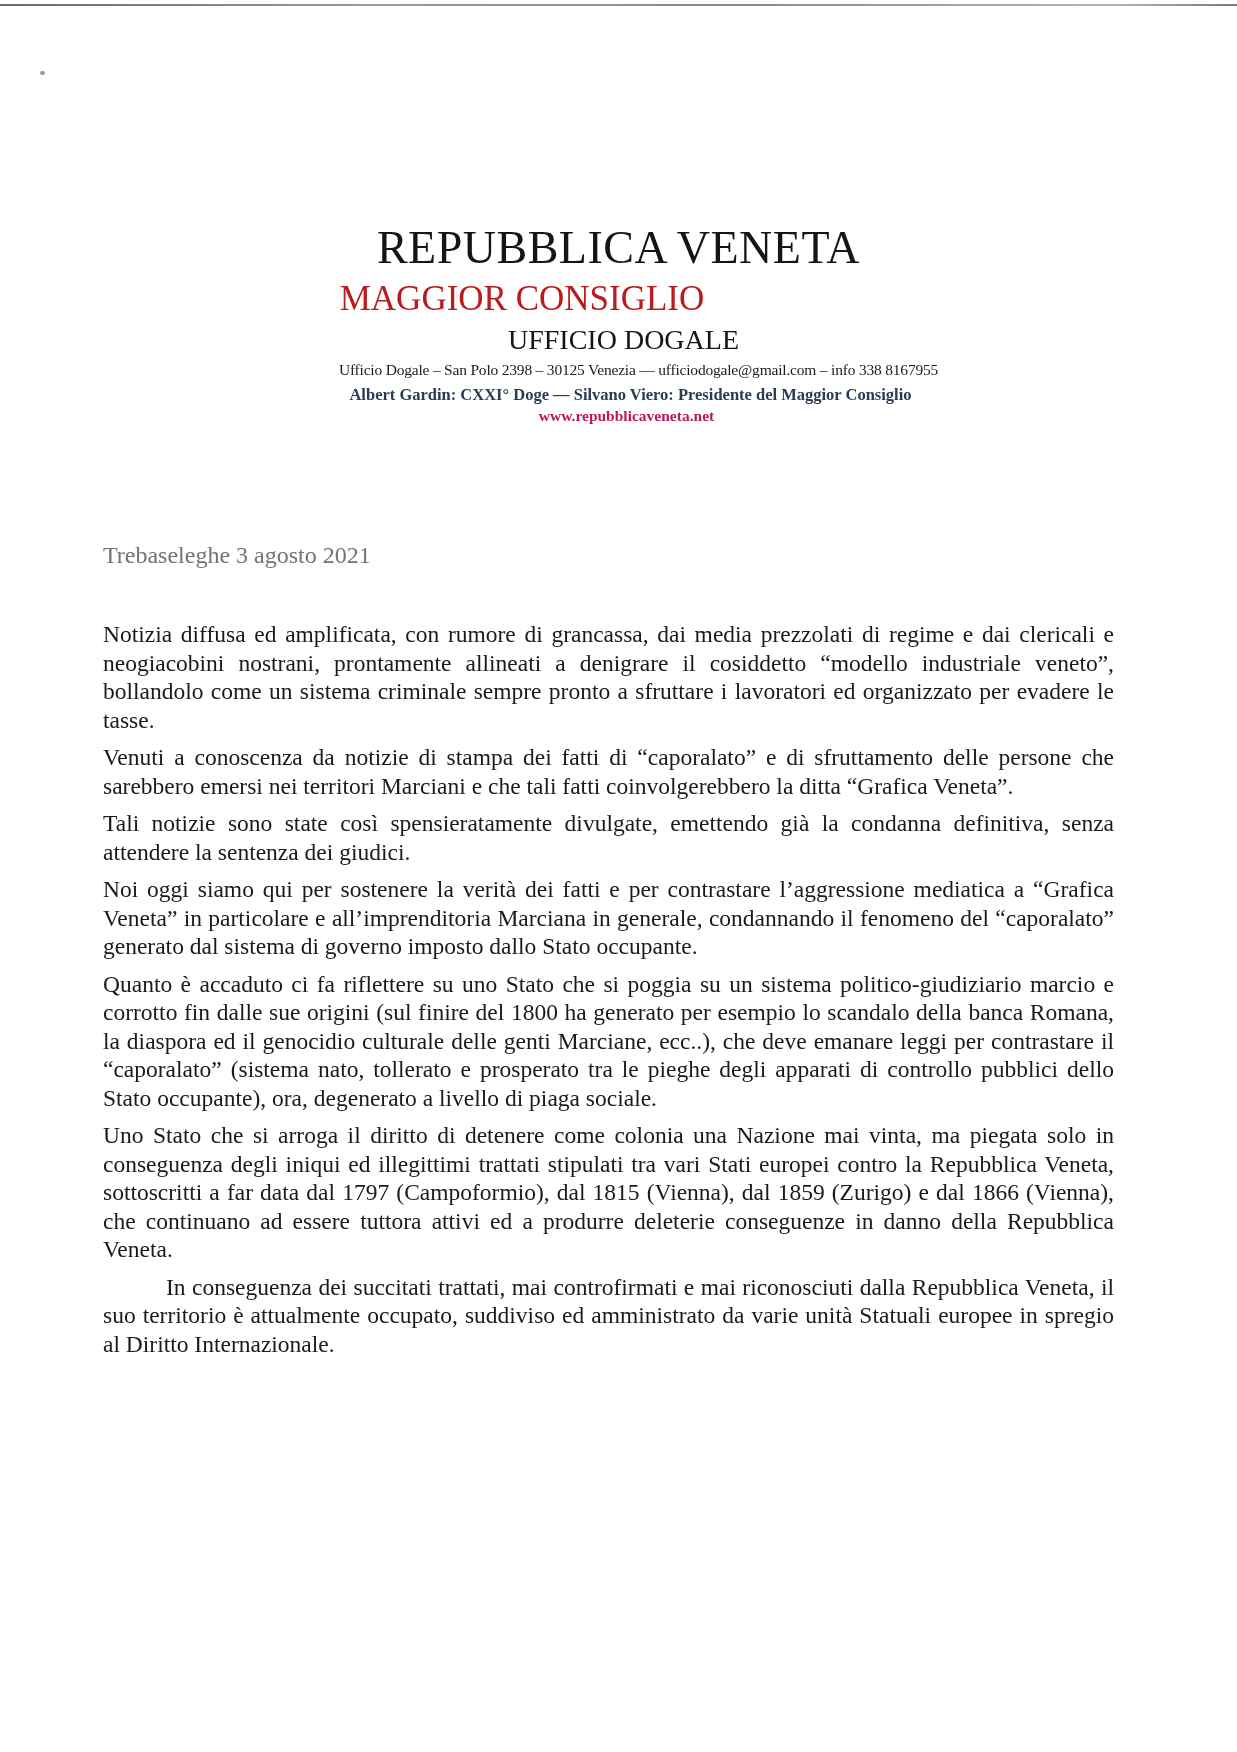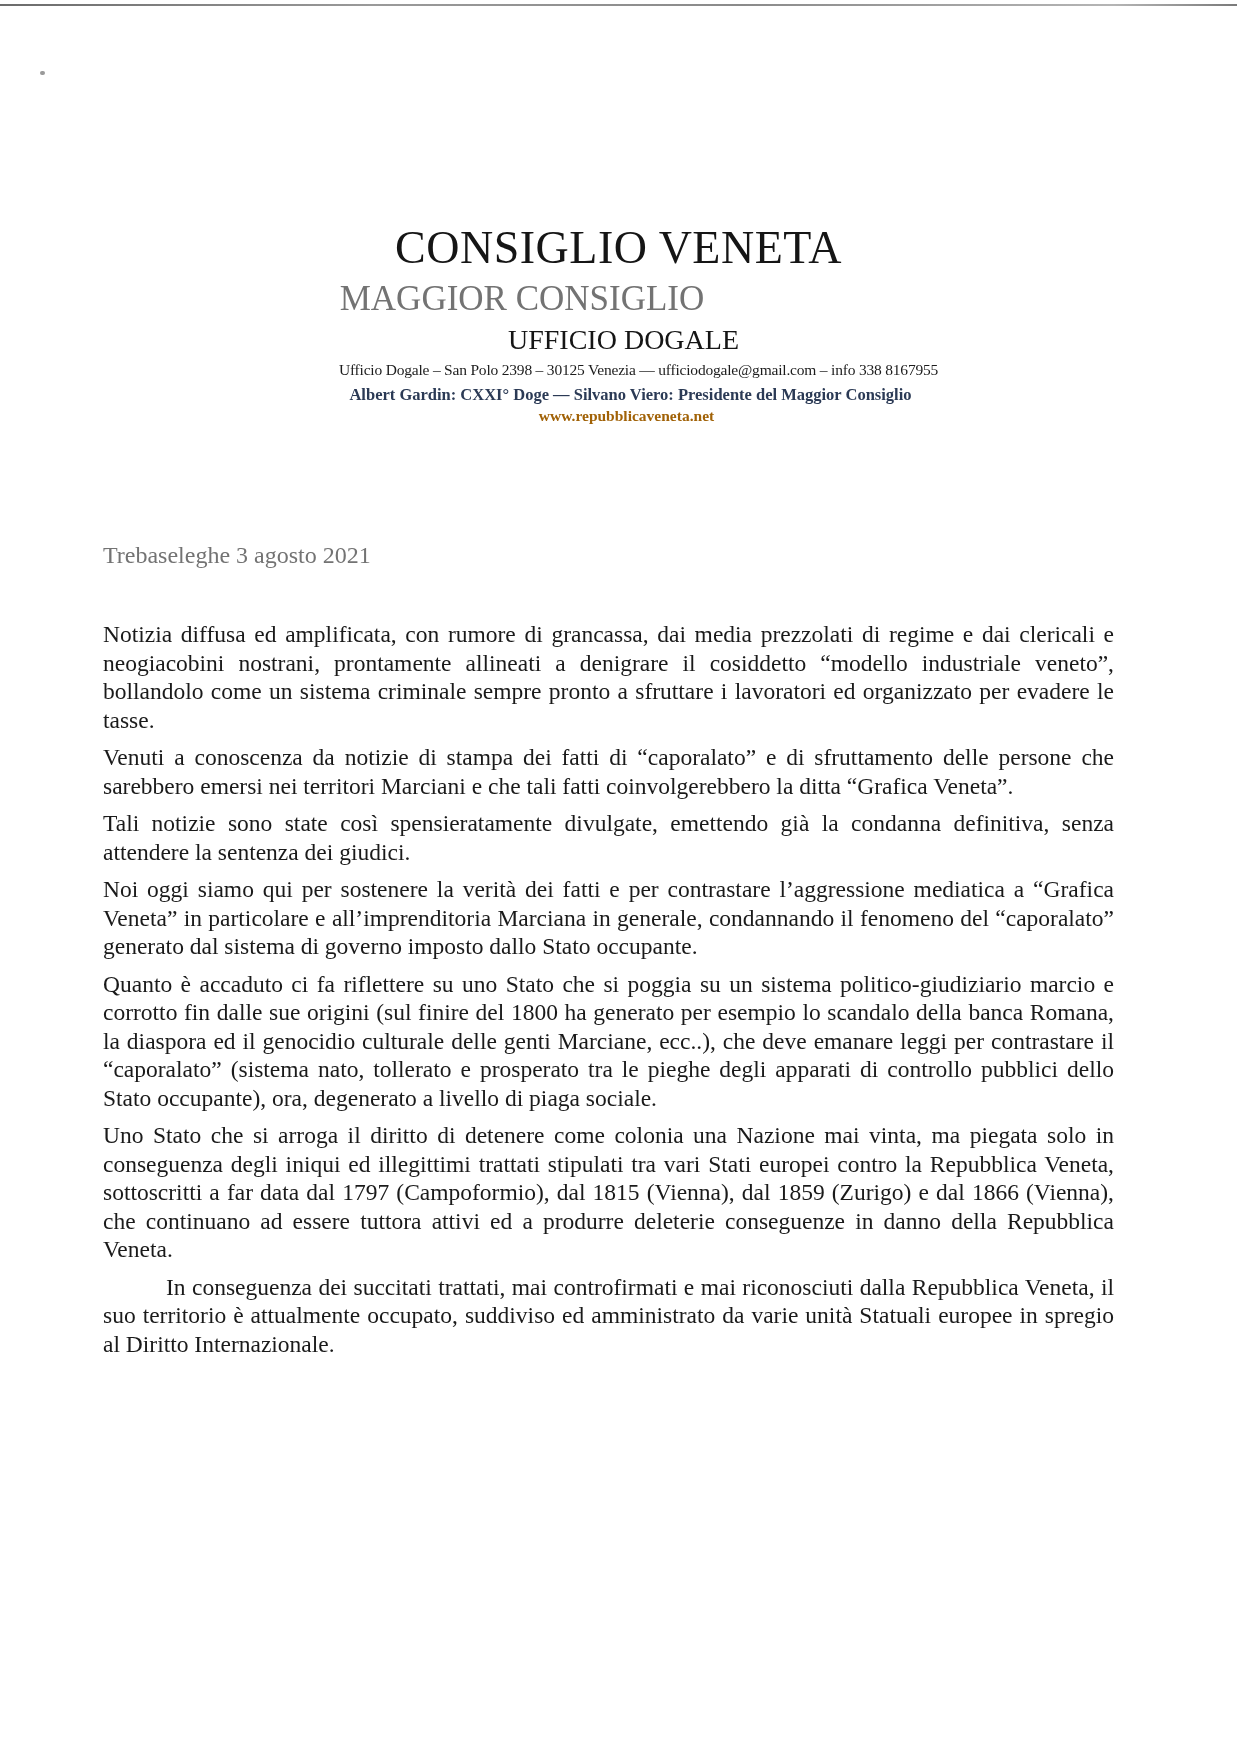--- a/index.html
+++ b/index.html
@@ -49,21 +49,21 @@
       letter-spacing: 0.5px;
       color: #151515;
     }
     .lh-sub {
       position: absolute;
       left: 0;
       width: 1032px;
       top: 279px;
       font-size: 35px;
       line-height: 40px;
-      color: #737373;
+      color: #b91c1c;
       padding-left: 12px;
       box-sizing: border-box;
     }
     .lh-office {
       position: absolute;
       left: 0;
       width: 1237px;
       top: 323px;
       font-size: 28px;
       line-height: 34px;
@@ -96,21 +96,21 @@
       box-sizing: border-box;
     }
     .lh-website {
       position: absolute;
       left: 0;
       width: 1237px;
       top: 406px;
       font-size: 15.5px;
       line-height: 20px;
       font-weight: bold;
-      color: #a16207;
+      color: #be185d;
       padding-left: 16px;
       box-sizing: border-box;
     }
     .date-line {
       position: absolute;
       left: 103px;
       top: 540px;
       font-size: 24px;
       line-height: 30px;
       color: #737373;
@@ -132,21 +132,21 @@
       text-indent: 63px;
     }
   </style>
 </head>
 <body>
 
 <div class="scan-top-edge"></div>
 <div class="scan-speck"></div>
 
 <header class="letterhead">
-  <div class="lh-title">CONSIGLIO VENETA</div>
+  <div class="lh-title">REPUBBLICA VENETA</div>
   <div class="lh-sub">MAGGIOR CONSIGLIO</div>
   <div class="lh-office">UFFICIO DOGALE</div>
   <div class="lh-address">Ufficio Dogale – San Polo 2398 – 30125 Venezia — ufficiodogale@gmail.com – info 338 8167955</div>
   <div class="lh-officials">Albert Gardin: CXXI° Doge — Silvano Viero: Presidente del Maggior Consiglio</div>
   <div class="lh-website">www.repubblicaveneta.net</div>
 </header>
 
 <div class="date-line">Trebaseleghe 3 agosto 2021</div>
 
 <main class="body-text">

